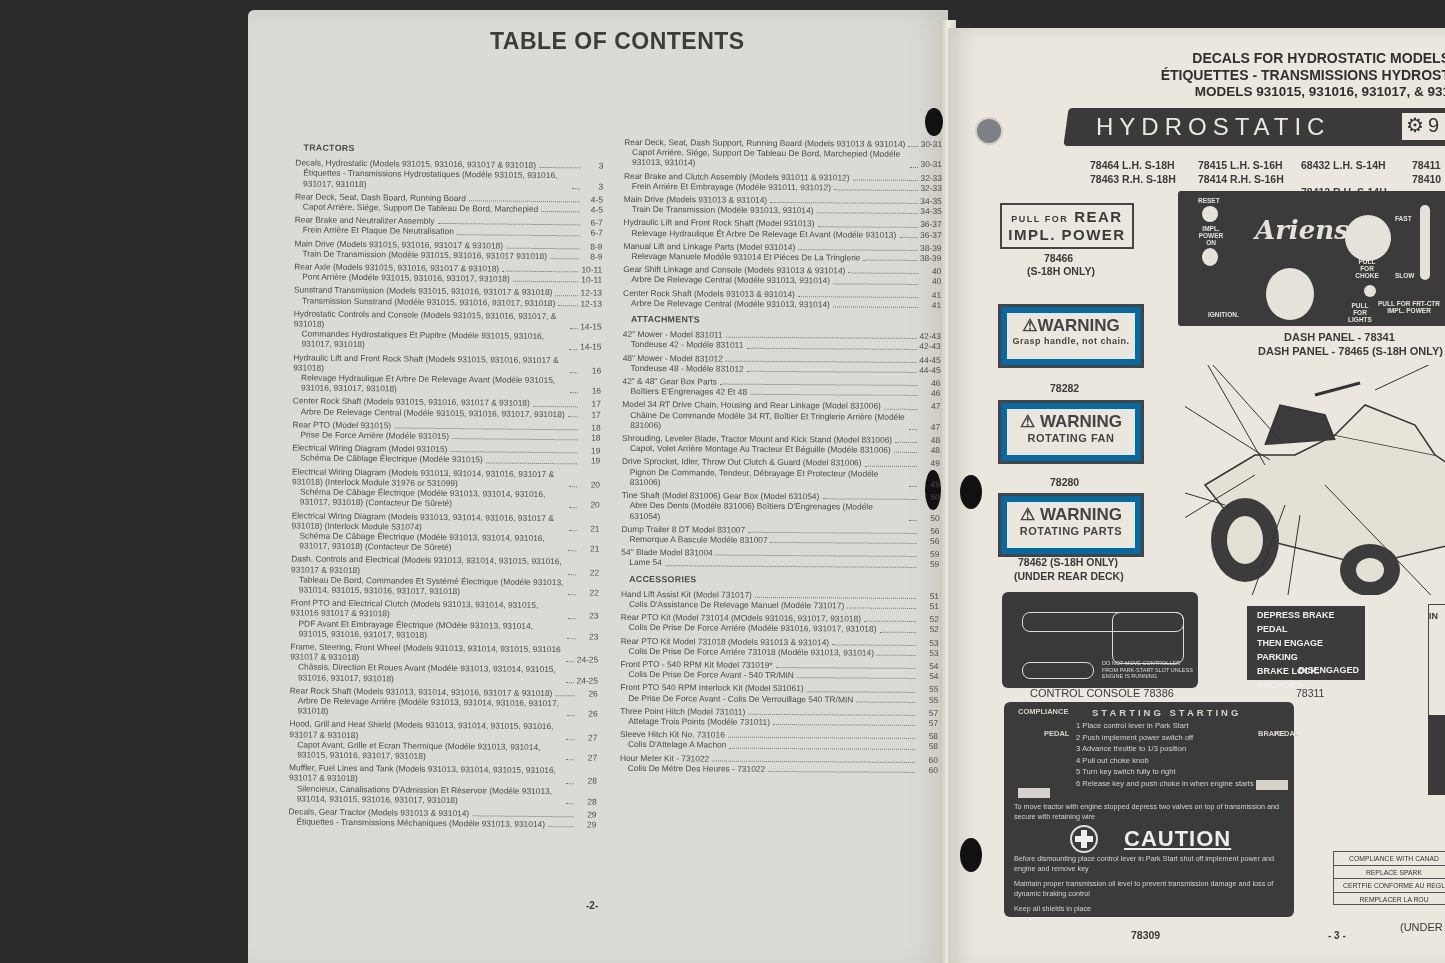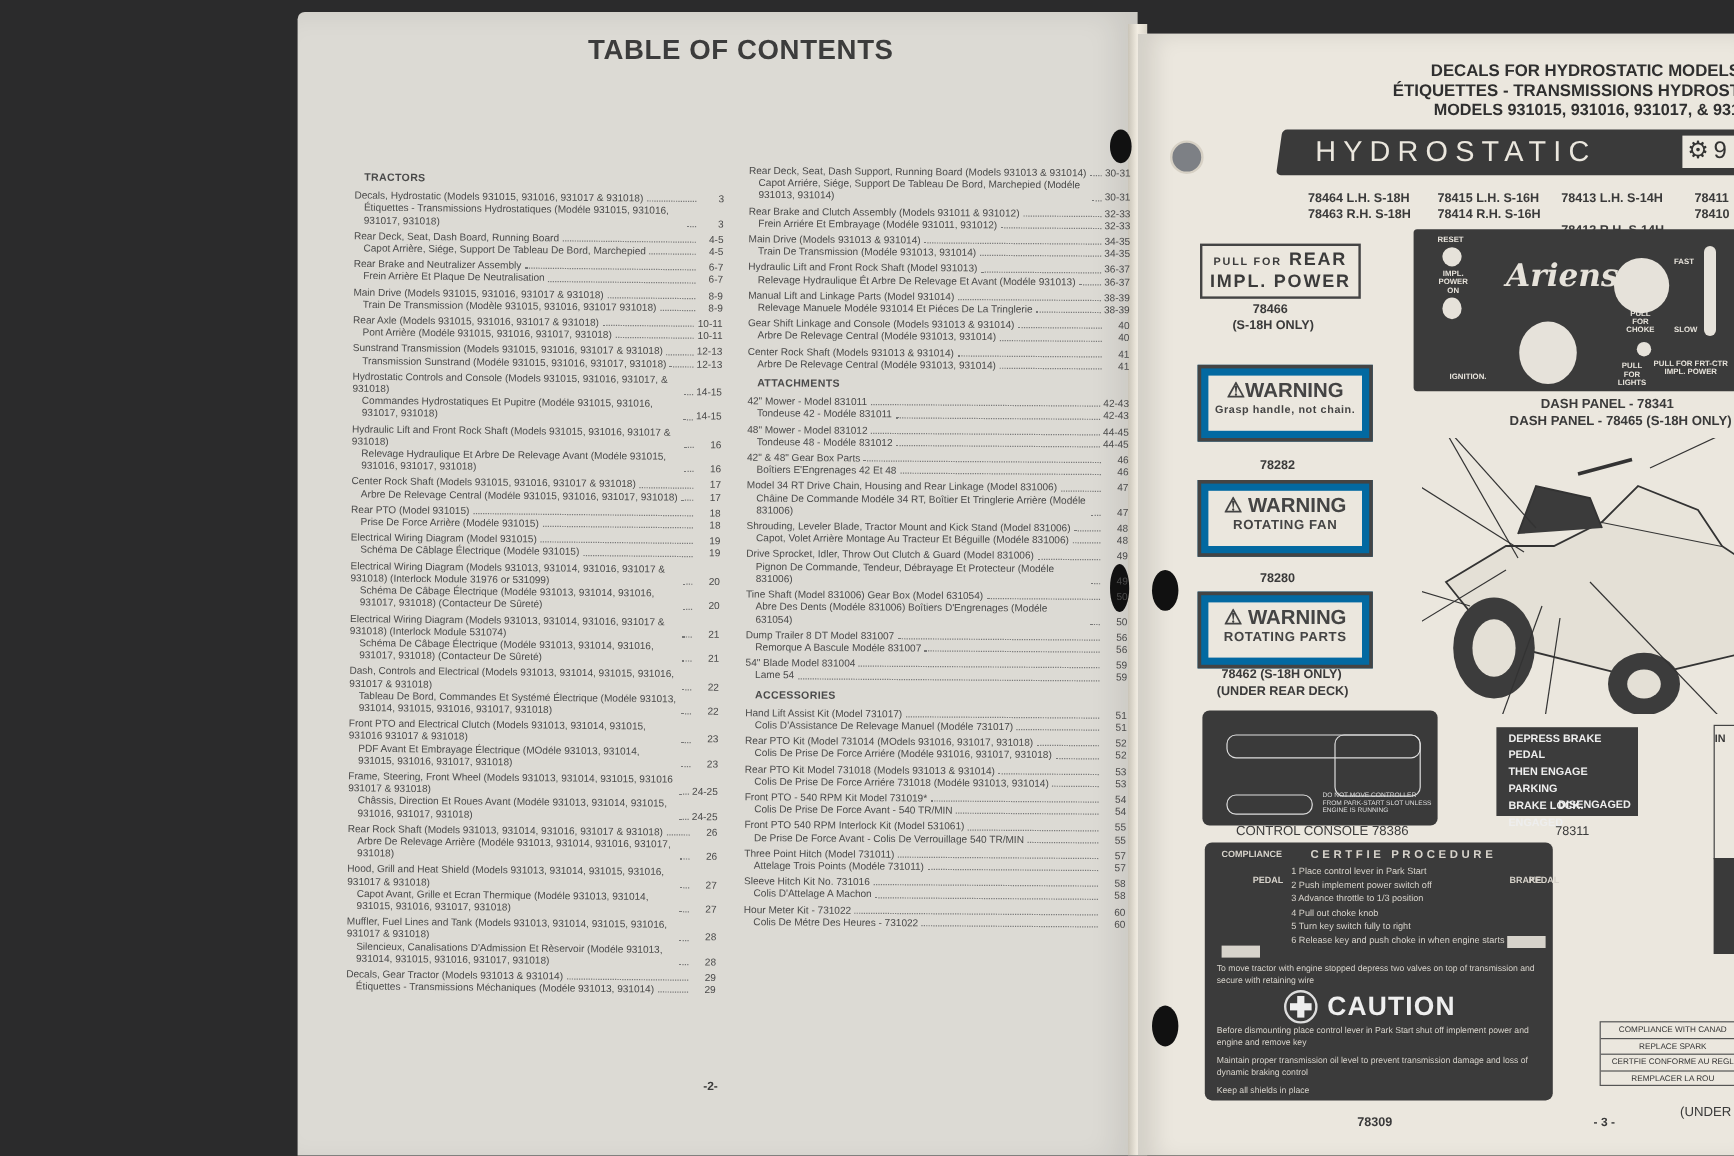--- a/index.html
+++ b/index.html
@@ -612,21 +612,21 @@
 <div class="decal-h" style="left:1160px;top:84px;font-size:13.5px;width:290px;">MODELS 931015, 931016, 931017, &amp; 931</div>
 
 <div class="hydro-banner"></div>
 <div class="hydro-text">HYDROSTATIC</div>
 <div class="hydro-badge"><span>⚙</span><span>9</span></div>
 
 <div class="small" style="left:1090px;top:158px;">78464 L.H. S-18H</div>
 <div class="small" style="left:1090px;top:172px;">78463 R.H. S-18H</div>
 <div class="small" style="left:1198px;top:158px;">78415 L.H. S-16H</div>
 <div class="small" style="left:1198px;top:172px;">78414 R.H. S-16H</div>
-<div class="small" style="left:1301px;top:158px;">78413 L.H. S-14H</div>
+<div class="small" style="left:1301px;top:158px;">68432 L.H. S-14H</div>
 <div class="small" style="left:1301px;top:185px;">78412 R.H. S-14H</div>
 <div class="small" style="left:1412px;top:158px;">78411</div>
 <div class="small" style="left:1412px;top:172px;">78410</div>
 
 <div class="box-pull">
   <div style="margin-top:3px;"><span style="font-size:9px;">PULL FOR</span> <span style="font-size:15px;">REAR</span></div>
   <div style="font-size:15px;">IMPL. POWER</div>
 </div>
 <div class="small" style="left:1044px;top:251px;">78466</div>
 <div class="small" style="left:1027px;top:264px;">(S-18H ONLY)</div>
@@ -710,41 +710,41 @@
 <div class="brake">
   <div>DEPRESS BRAKE PEDAL</div>
   <div>THEN ENGAGE PARKING</div>
   <div>BRAKE LOCK.</div>
   <div>ENGAGED</div>
   <div style="position:absolute;right:6px;bottom:3px;">DISENGAGED</div>
 </div>
 <div class="small" style="left:1296px;top:686px;font-weight:normal;">78311</div>
 
 <div class="start-proc">
-  <div class="sp-title">CERTFIE PROCEDURE</div>
+  <div class="sp-title">STARTING STARTING</div>
   <div class="vert" style="left:14px;top:6px;">COMPLIANCE</div>
   <div class="vert" style="left:40px;top:28px;">PEDAL</div>
   <div class="vert" style="left:254px;top:28px;">BRAKE</div>
   <div class="vert" style="left:270px;top:28px;">PEDAL</div>
   <div class="arrow-l" style="left:14px;top:86px;"></div>
   <div class="arrow-r" style="left:252px;top:78px;"></div>
   <div class="sp-steps">
     <div>1  Place control lever in Park Start</div>
     <div>2  Push implement power switch off</div>
     <div>3  Advance throttle to 1/3 position</div>
     <div>4  Pull out choke knob</div>
     <div>5  Turn key switch fully to right</div>
     <div>6  Release key and push choke in when engine starts</div>
   </div>
   <div class="sp-note">To move tractor with engine stopped depress two valves on top of transmission and secure with retaining wire</div>
   <div class="caution-icon">
       <div style="position:absolute;left:9px;top:3px;width:6px;height:18px;background:#eee;"></div>
       <div style="position:absolute;left:3px;top:9px;width:18px;height:6px;background:#eee;"></div>
     </div>
-  <div class="caution" style="left:102px;">CAUTION</div>
+  <div class="caution" style="left:120px;text-decoration:underline;">CAUTION</div>
   <div class="caution-notes">
     <div style="margin-bottom:5px;">Before dismounting place control lever in Park Start shut off implement power and engine and remove key</div>
     <div style="margin-bottom:5px;">Maintain proper transmission oil level to prevent transmission damage and loss of dynamic braking control</div>
     <div>Keep all shields in place</div>
   </div>
 </div>
 <div class="small" style="left:1131px;top:928px;">78309</div>
 
 <div class="right-box-inst"><span style="font-size:9px;font-weight:bold;">IN</span></div>
 <div class="right-box-dark"></div>

